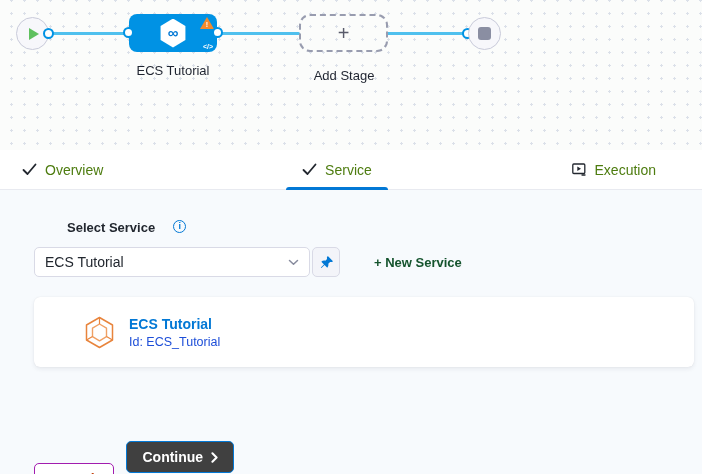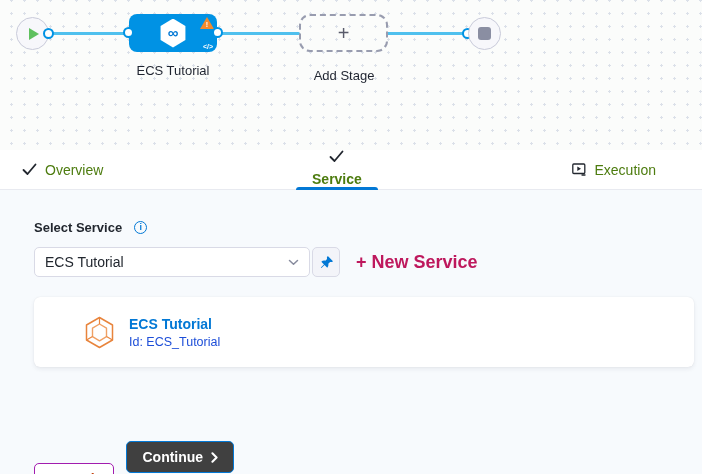--- a/index.html
+++ b/index.html
@@ -74,50 +74,50 @@
   .tabbar {
     height:40px; background:#fff; border-bottom:1px solid #E8EAF0;
     display:flex; align-items:stretch; justify-content:space-between;
     padding:0 30px 0 6px;
   }
   .tab {
     position:relative; display:flex; align-items:center; gap:8px;
     padding:0 16px; font-size:14px; color:#4d7c0f; cursor:pointer;
   }
   .tab svg { flex:0 0 auto; }
-  .tab.active { font-weight:700;flex-direction:column; }
+  .tab.active { font-weight:400; }
   .tab.active::after {
     content:""; position:absolute; left:0; right:0; bottom:-1px; height:3px;
     background:#0278D5; border-radius:3px 3px 0 0;
   }
 
   
   .content {
     height:284px; background:#F7FAFD; padding:30px 0 0 34px;
   }
-  .field-label-row { display:flex; align-items:center; gap:12px; }
+  .field-label-row { display:flex; gap:18px;margin-left:33px; }
   .field-label { font-size:13px; font-weight:700; color:#22272F; }
   .info-icon {
     width:13px; height:13px; border:1px solid #0278D5; border-radius:50%;
     color:#0278D5; font-size:9px; font-weight:700; line-height:1;
     display:flex; align-items:center; justify-content:center; cursor:pointer;
   }
   .select-row { margin-top:12px; display:flex; align-items:center; }
   .select {
     width:276px; height:30px; background:#fff; border:1px solid #D9DAE6;
     border-radius:5px; display:flex; align-items:center; justify-content:space-between;
     padding:0 10px; font-size:14px; color:#22272F; cursor:pointer;
   }
   .pin-btn {
     width:28px; height:30px; margin-left:2px; background:#F3F4F9;
     border:1px solid #D9DAE6; border-radius:5px;
     display:flex; align-items:center; justify-content:center; cursor:pointer;
   }
   .new-service {
-    margin-left:16px; color:#be185d; font-weight:700; font-size:18px; cursor:pointer;
+    margin-left:34px; color:#14532d; font-weight:700; font-size:13px; cursor:pointer;
   }
   .card {
     margin-top:20px; width:660px; height:70px; background:#fff; border-radius:6px;
     box-shadow:0 2px 4px rgba(40,41,61,.08), 0 0 1px rgba(40,41,61,.12);
     display:flex; align-items:center; padding-left:50px; gap:14px; cursor:pointer;
   }
   .card-title { color:#0278D5; font-weight:700; font-size:14px; }
   .card-id { color:#1d4ed8; font-size:12.5px; margin-top:3px; }
 
   .footer { margin-top:52px; display:flex; gap:12px; align-items:center; }

